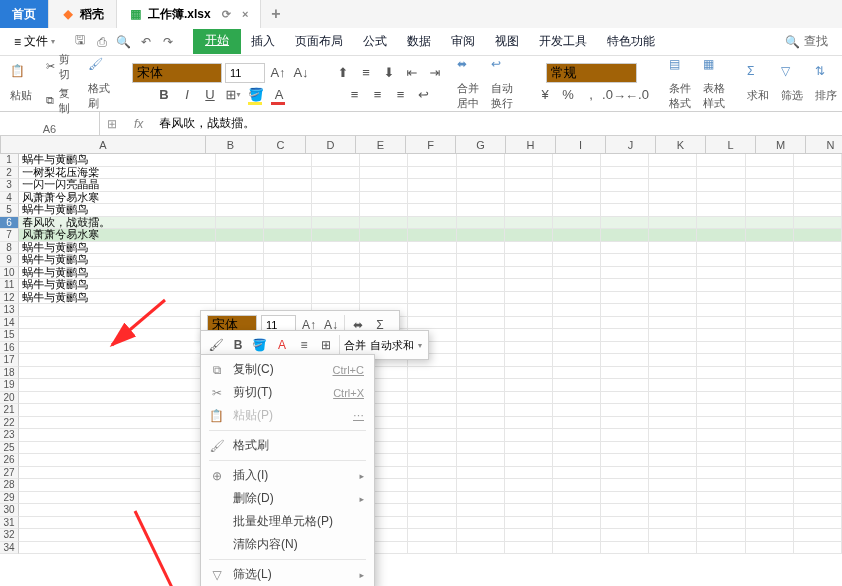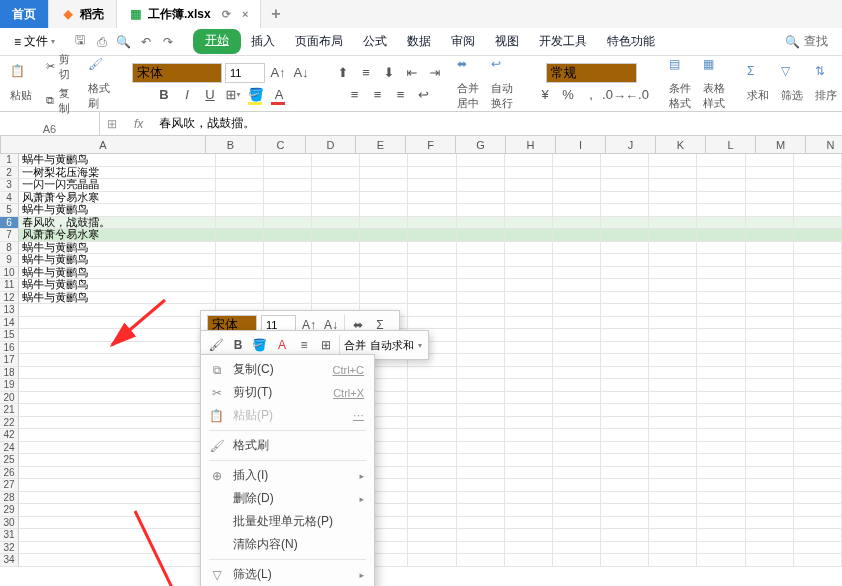--- a/index.html
+++ b/index.html
@@ -14,21 +14,21 @@
     .tab-close { margin-left: 6px; color: #888; font-size: 11px; }
     .tab-add { padding: 0 10px; color: #888; font-size: 16px; cursor: pointer; }
     
     
     .menu-bar { display: flex; height: 28px; align-items: center; padding: 0 6px; gap: 2px; border-bottom: 1px solid #e0e0e0; }
     .menu-file { display: flex; align-items: center; gap: 3px; padding: 2px 8px; font-size: 12px; cursor: pointer; }
     .quick-icons { display: flex; gap: 4px; padding: 0 6px; }
     .quick-icons span { width: 18px; height: 18px; display: inline-flex; align-items: center; justify-content: center; color: #666; cursor: pointer; }
     .ribbon-tabs { display: flex; gap: 0; margin-left: 8px; }
     .ribbon-tab { padding: 4px 10px; font-size: 12px; cursor: pointer; color: #0f172a; }
-    .ribbon-tab.active { background: #2fa84f; color: #fff; border-radius: 8px; padding: 3px 12px; text-decoration: underline; }
+    .ribbon-tab.active { background: #2fa84f; color: #fff; border-radius: 0; padding: 3px 12px; text-decoration: underline; }
     .search-box { margin-left: auto; display: flex; align-items: center; gap: 4px; padding: 2px 8px; color: #666; cursor: pointer; }
     
     
     .toolbar { display: flex; height: 56px; padding: 4px 6px; gap: 4px; border-bottom: 1px solid #d0d0d0; align-items: center; }
     .tb-group { display: flex; flex-direction: column; align-items: center; gap: 2px; padding: 0 4px; }
     .tb-big-btn { display: flex; flex-direction: column; align-items: center; gap: 2px; padding: 2px 4px; cursor: pointer; }
     .tb-big-btn .icon { width: 22px; height: 22px; color: #5a8fc5; }
     .tb-big-btn .label { font-size: 11px; color: #555; }
     .tb-small-row { display: flex; gap: 3px; align-items: center; }
     .tb-small-btn { display: flex; align-items: center; gap: 3px; font-size: 11px; color: #555; cursor: pointer; padding: 1px 2px; }
@@ -658,38 +658,21 @@
         <div class="cell other"></div>
         <div class="cell other"></div>
         <div class="cell other"></div>
         <div class="cell other"></div>
         <div class="cell other"></div>
         <div class="cell other"></div>
         <div class="cell other"></div>
         <div class="cell other"></div>
       </div>
       <div class="row">
-        <div class="row-header">42</div>
-        <div class="cell first"></div>
-        <div class="cell other"></div>
-        <div class="cell other"></div>
-        <div class="cell other"></div>
-        <div class="cell other"></div>
-        <div class="cell other"></div>
-        <div class="cell other"></div>
-        <div class="cell other"></div>
-        <div class="cell other"></div>
-        <div class="cell other"></div>
-        <div class="cell other"></div>
-        <div class="cell other"></div>
-        <div class="cell other"></div>
-        <div class="cell other"></div>
-      </div>
-      <div class="row">
-        <div class="row-header">24</div>
+        <div class="row-header">23</div>
         <div class="cell first"></div>
         <div class="cell other"></div>
         <div class="cell other"></div>
         <div class="cell other"></div>
         <div class="cell other"></div>
         <div class="cell other"></div>
         <div class="cell other"></div>
         <div class="cell other"></div>
         <div class="cell other"></div>
         <div class="cell other"></div>

